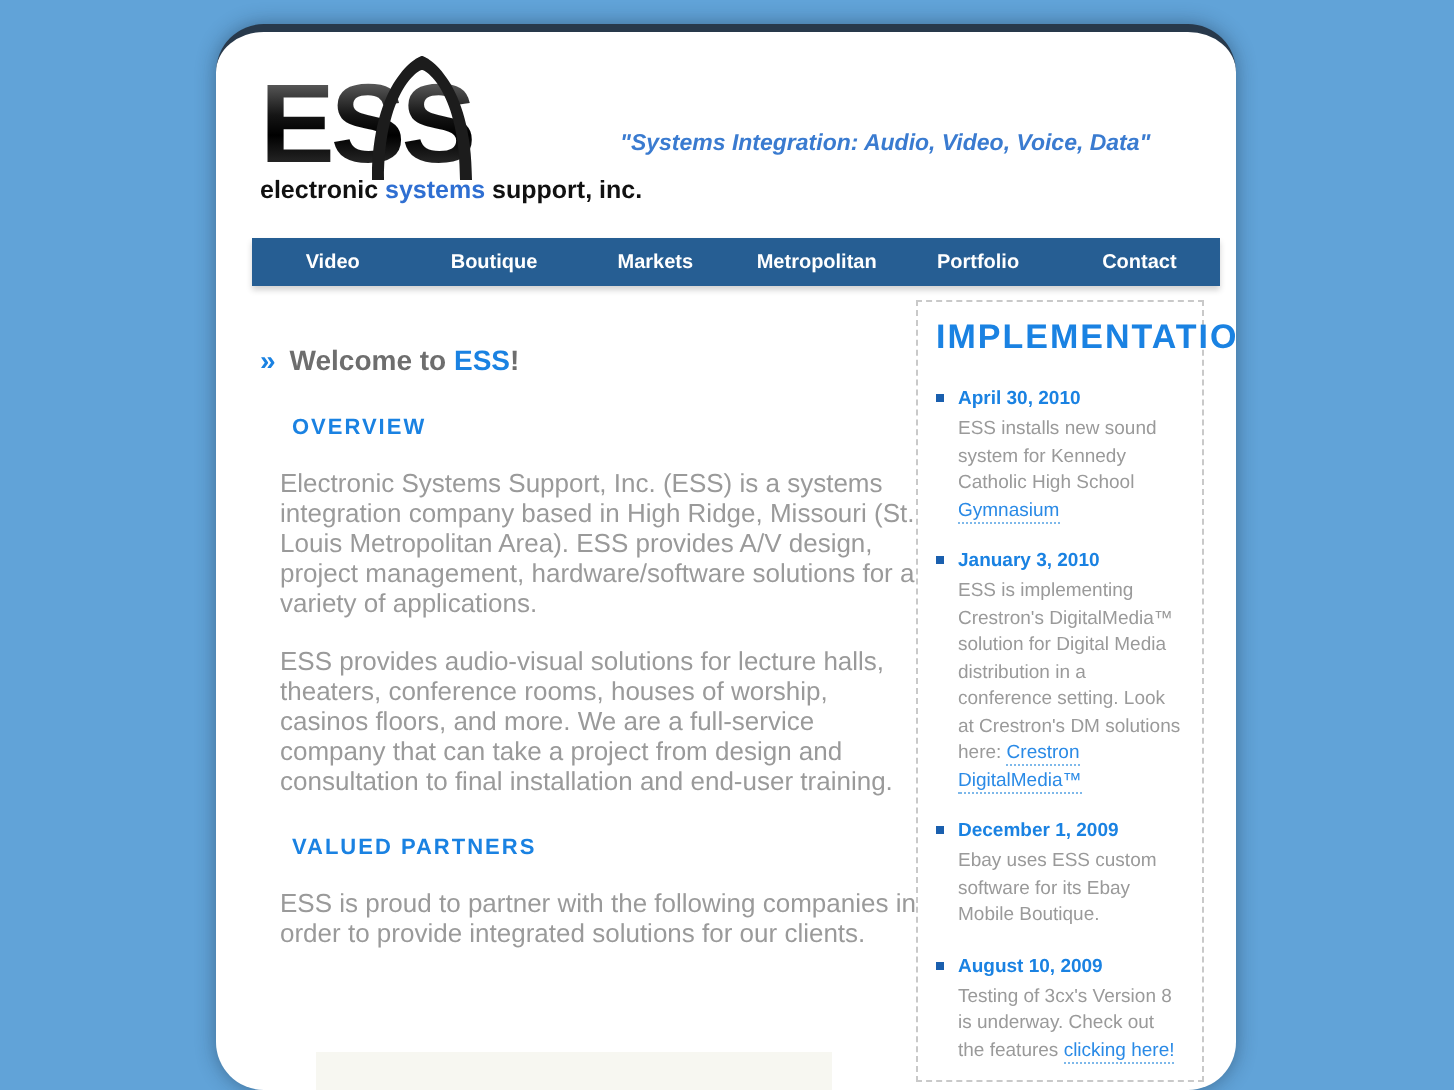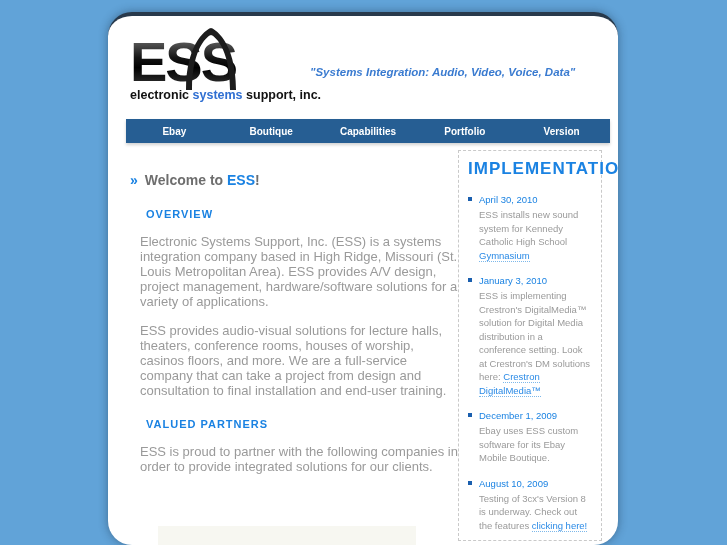--- a/index.html
+++ b/index.html
@@ -74,21 +74,21 @@
     padding:8px 9px;
   }
   .sb-heading{
     text-align:center;font-size:17px;font-weight:bold;color:#1a82e2;
     letter-spacing:1px;margin-bottom:15px;
   }
   .sb-item{position:relative;padding-left:11px;margin-bottom:13px;}
   .sb-bullet{
     position:absolute;left:0;top:3px;width:4px;height:4px;background:#1a5fae;
   }
-  .sb-date{font-size:9.5px;font-weight:normal;color:#1a82e2;margin-bottom:3px;}
+  .sb-date{font-size:9.5px;font-weight:bold;color:#1a82e2;margin-bottom:3px;}
   .sb-text{font-size:9.5px;color:#9a9a9a;line-height:13.5px;}
   a.sb-link, a.inline-link{
     color:#2a8ae6;text-decoration:none;border-bottom:1px dotted #7db8ea;cursor:pointer;
   }
   .sb-divider{border:none;border-top:1px solid #d5d5d5;margin:12px 0 10px 0;}
 </style>
 </head>
 <body>
 
 <div class="page-container">
@@ -97,25 +97,26 @@
     <svg class="logo-arch" width="82" height="66" viewBox="0 0 82 66">
       <path d="M16,66 C16,16 39,4 41,4 C43,4 66,16 66,66 L60,66 C60,22 43,11 41,11 C39,11 22,22 22,66 Z" fill="#1c1c1c"></path>
     </svg>
     <div class="logo-text">ESS</div>
     <div class="logo-sub"><span>electronic </span><span class="sys">systems</span><span> support, inc.</span></div>
   </div>
 
   <div class="tagline">"Systems Integration: Audio, Video, Voice, Data"</div>
 
   <div class="navbar">
-    <div class="nav-item">Ebay</div>
+    <div class="nav-item">Video</div>
     <div class="nav-item">Boutique</div>
-    <div class="nav-item">Capabilities</div>
+    <div class="nav-item">Markets</div>
+    <div class="nav-item">Metropolitan</div>
     <div class="nav-item">Portfolio</div>
-    <div class="nav-item">Version</div>
+    <div class="nav-item">Contact</div>
   </div>
 
   <div class="main-col">
     <div class="welcome"><span class="arrow">»</span><span>Welcome to </span><span class="brand">ESS</span><span>!</span></div>
 
     <div class="section-heading">OVERVIEW</div>
     <div class="para">Electronic Systems Support, Inc. (ESS) is a systems integration company based in High Ridge, Missouri (St. Louis Metropolitan Area). ESS provides A/V design, project management, hardware/software solutions for a variety of applications.</div>
     <div class="para">ESS provides audio-visual solutions for lecture halls, theaters, conference rooms, houses of worship, casinos floors, and more. We are a full-service company that can take a project from design and consultation to final installation and end-user training.</div>
 
     <div class="section-heading">VALUED PARTNERS</div>

